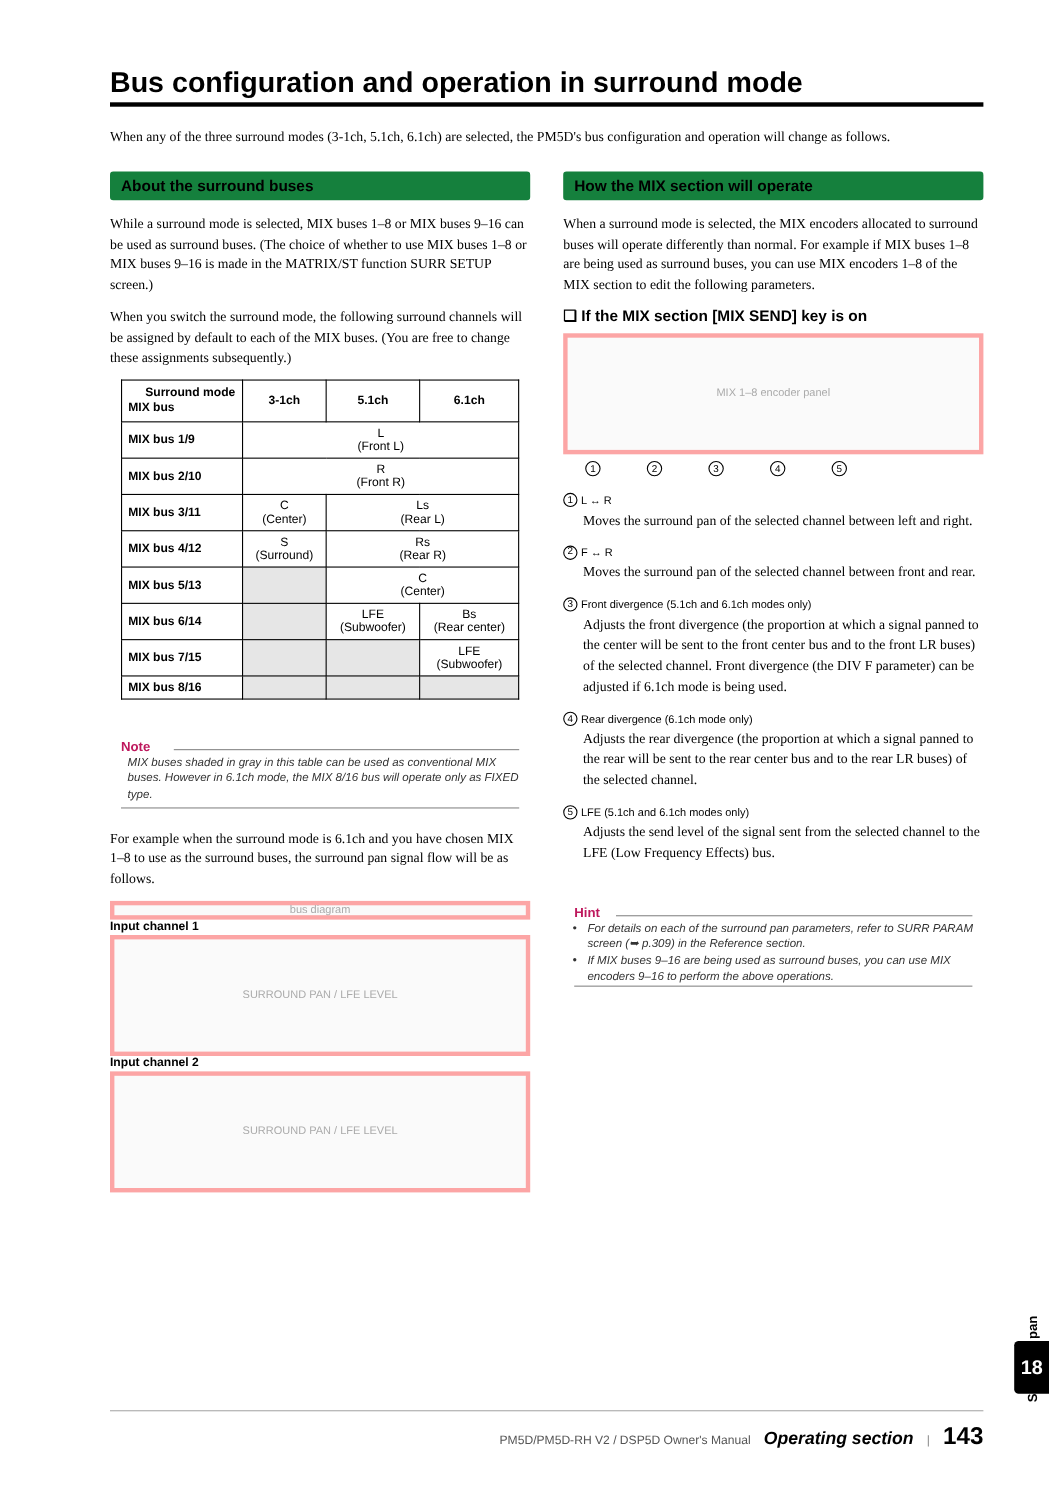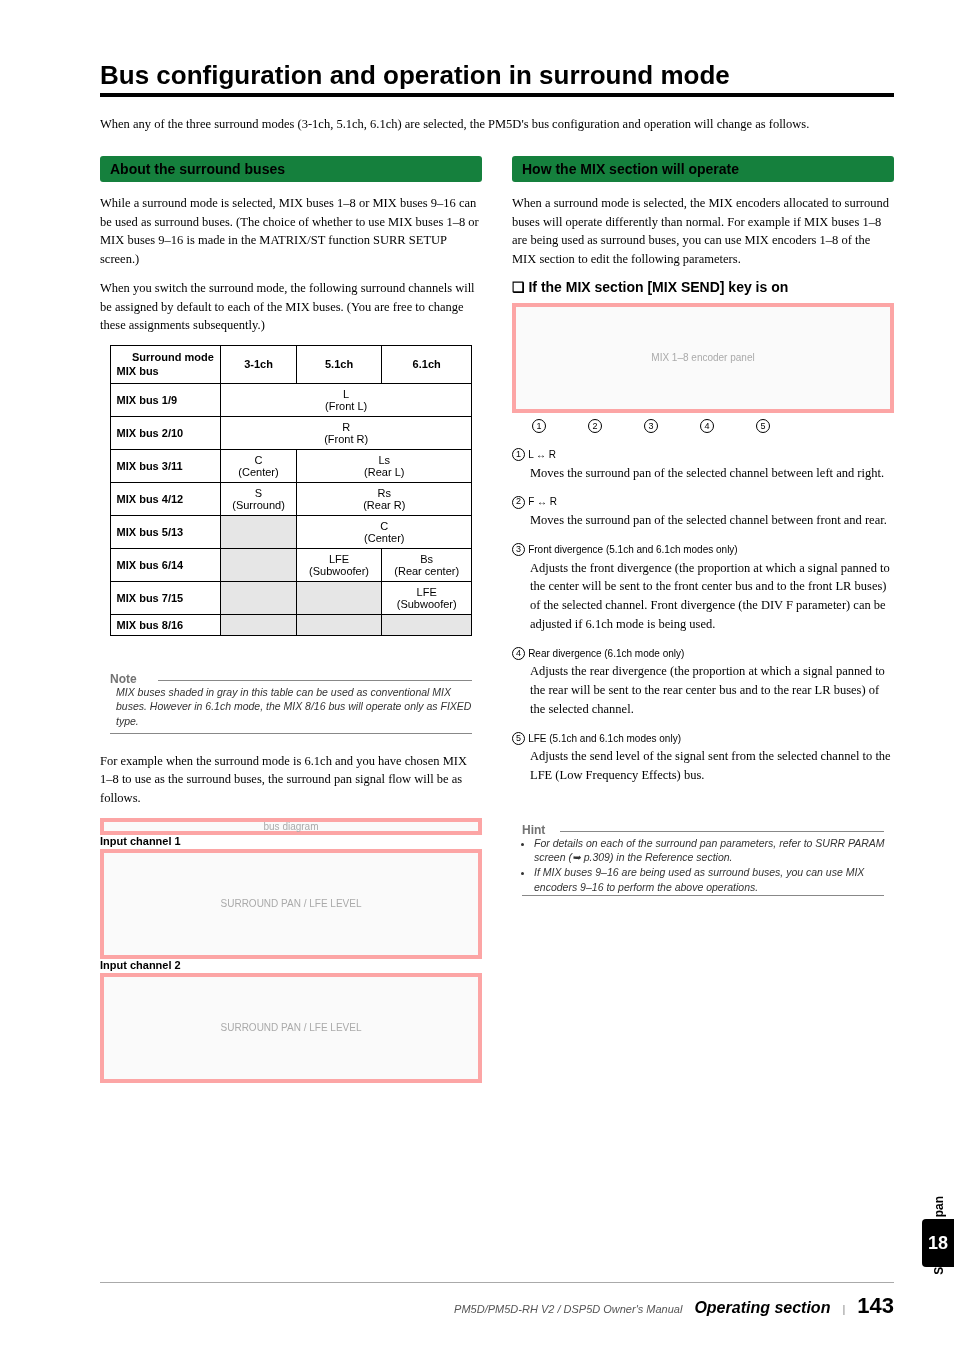--- a/index.html
+++ b/index.html
@@ -72,21 +72,21 @@
 table.bus-table td.rowhead {
   text-align: left;
   font-weight: bold;
   padding-left: 6px;
 }
 table.bus-table td.gray { background:#e6e6e6; }
 .note-label {
   font-family: Arial, sans-serif;
   font-weight: bold;
   font-size: 12px;
-  color: #737373;
+  color: #be185d;
   display:inline-block;
   margin-left:10px;
   margin-top:28px;
 }
 .note-rule {
   border-top: 1px solid #888;
   margin-top: -7px;
   margin-bottom: 4px;
   margin-left: 58px;
   margin-right: 10px;
@@ -371,17 +371,17 @@
     </div>
   </div>
 </div>
 
 <div class="side-label-wrap">
   <div class="side-label">Surround pan</div>
 </div>
 <div class="side-tab">18</div>
 
 <div class="footer">
-  <span style="font-style:italic;color:#555;">PM5D/PM5D-RH V2 / DSP5D Owner's Manual</span>
+  <span style="color:#555;">PM5D/PM5D-RH V2 / DSP5D Owner's Manual</span>
   <span class="opsec">Operating section</span>
   <span style="color:#888;">|</span>
   <span class="pnum">143</span>
 </div>
 
 </body></html>

